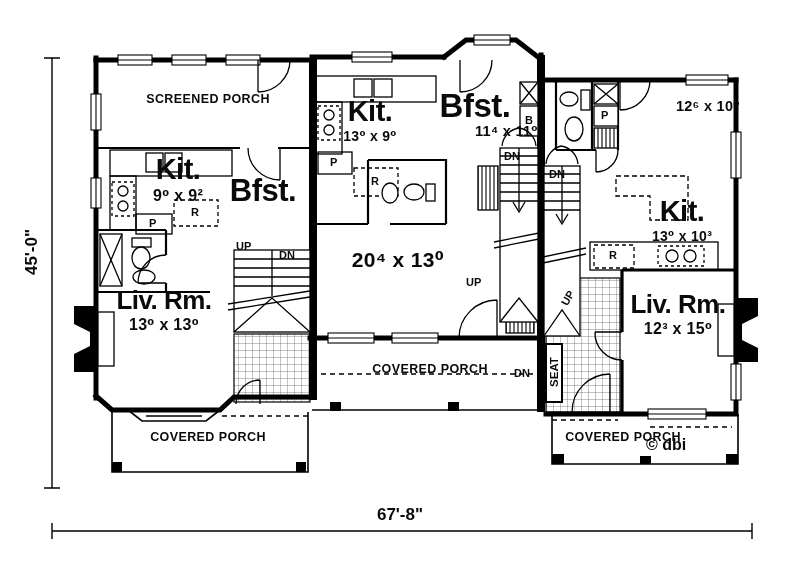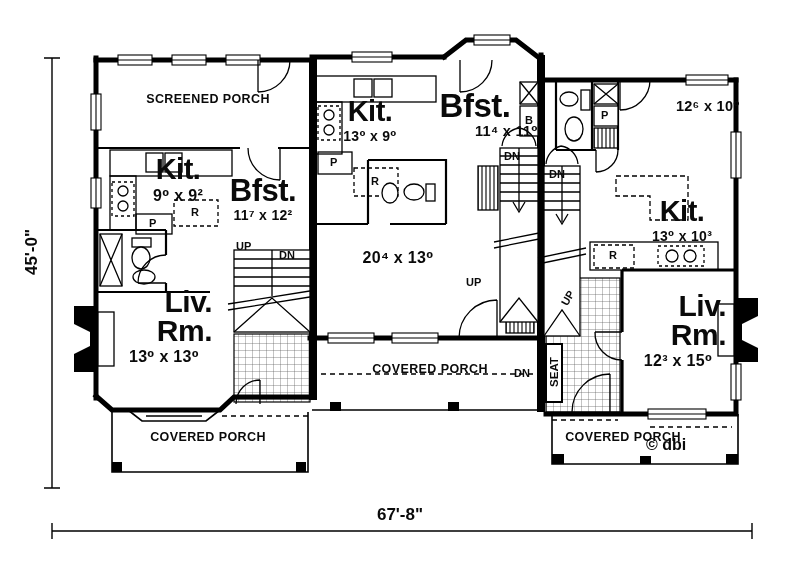--- a/index.html
+++ b/index.html
@@ -7,23 +7,23 @@
     position:relative;width:800px;height:585px;background:#fff;overflow:hidden;
     font-family:"Liberation Sans","DejaVu Sans",sans-serif;color:#0a0a0a;
   }
   #plan-svg{position:absolute;left:0;top:0;}
   .lbl{position:absolute;font-weight:bold;white-space:nowrap;}
   .room{position:absolute;text-align:center;}
   .room .nm{font-weight:bold;line-height:.95;letter-spacing:-.5px;white-space:normal;}
   .room .dm{font-weight:bold;margin-top:2px;letter-spacing:.3px;}
   .porchlbl{position:absolute;text-align:center;font-weight:bold;font-size:12.5px;line-height:1.12;letter-spacing:.4px;}
   .sm{font-size:11px;}
-  .nm29{font-size:29px;} .nm30{font-size:30px;text-align:right;} .nm31{font-size:31px;}
+  .nm29{font-size:29px;} .nm30{font-size:26px;} .nm31{font-size:31px;}
   .nm33{font-size:33px;} .nm35{font-size:35px;}
-  .dm13{font-size:16px;} .dm14{font-size:14px;} .dm15{font-size:14.5px;text-align:right;} .dm16{font-size:16px;}
+  .dm13{font-size:16px;} .dm14{font-size:14px;} .dm15{font-size:14.5px;text-align:right;} .dm16{font-size:21px;}
   .rot-90{transform:rotate(-90deg);}
   .rot-60{transform:rotate(-60deg);}
   .dim{font-size:17px;font-weight:bold;text-align:center;}
 </style>
 </head>
 <body>
 
 <div id="canvas">
 
 <svg id="plan-svg" width="800" height="585" viewBox="0 0 800 585">
@@ -248,21 +248,20 @@
 
 <div class="porchlbl" style="left:146px;top:92px;width:124px;">SCREENED PORCH</div>
 
 <div class="room" style="left:120px;top:156px;width:116px;">
   <div class="nm nm29">Kit.</div>
   <div class="dm dm13">9⁰ x 9²</div>
 </div>
 
 <div class="room" style="left:204px;top:176px;width:118px;">
   <div class="nm nm31">Bfst.</div>
-  <div class="dm dm14">11⁷ x 12²</div>
 </div>
 
 <div class="room" style="left:116px;top:288px;width:96px;">
   <div class="nm nm30">Liv. Rm.</div>
   <div class="dm dm13">13⁰ x 13⁰</div>
 </div>
 
 <div class="room" style="left:314px;top:98px;width:112px;">
   <div class="nm nm29">Kit.</div>
   <div class="dm dm14">13⁰ x 9⁰</div>

